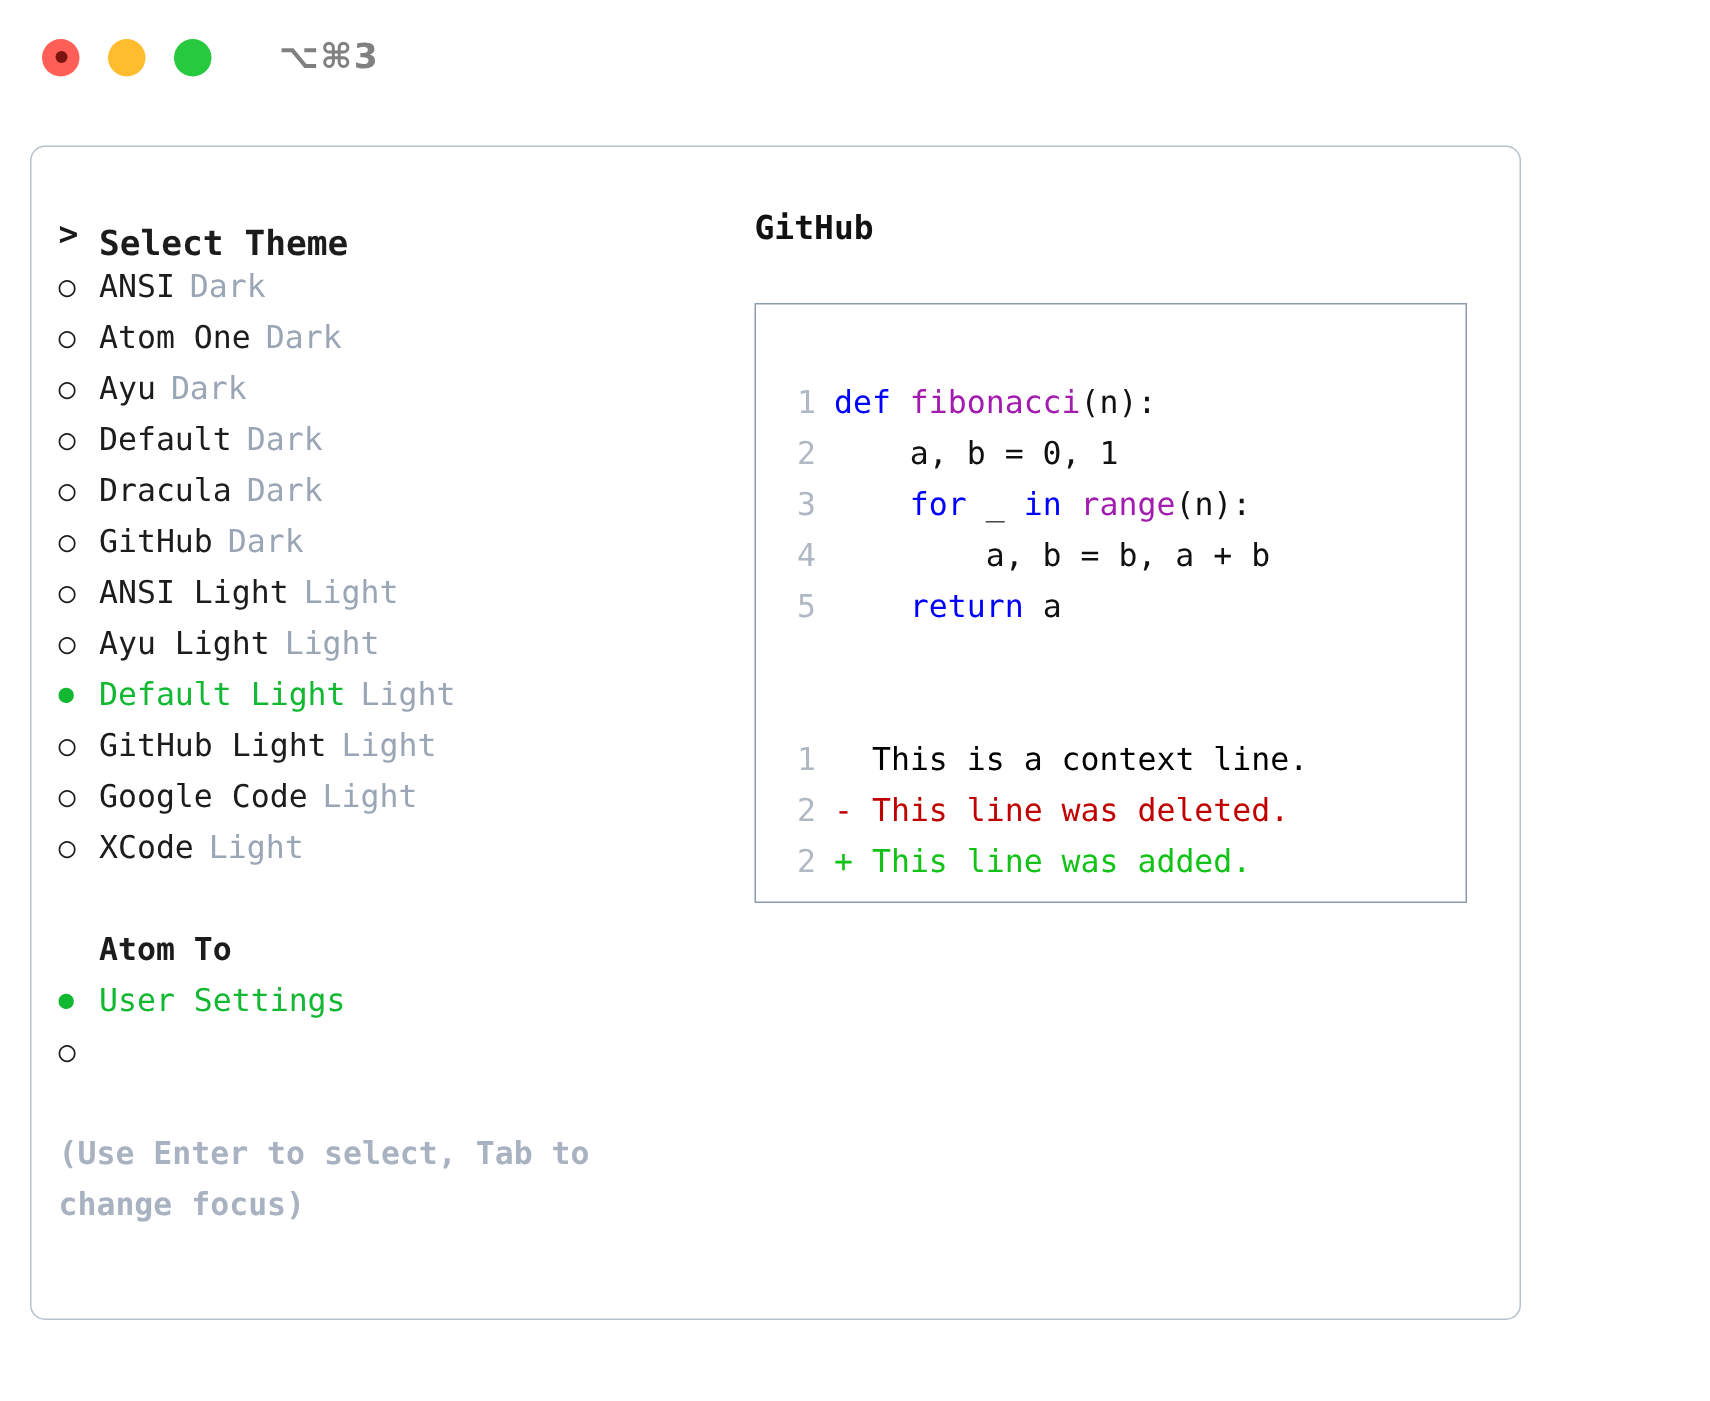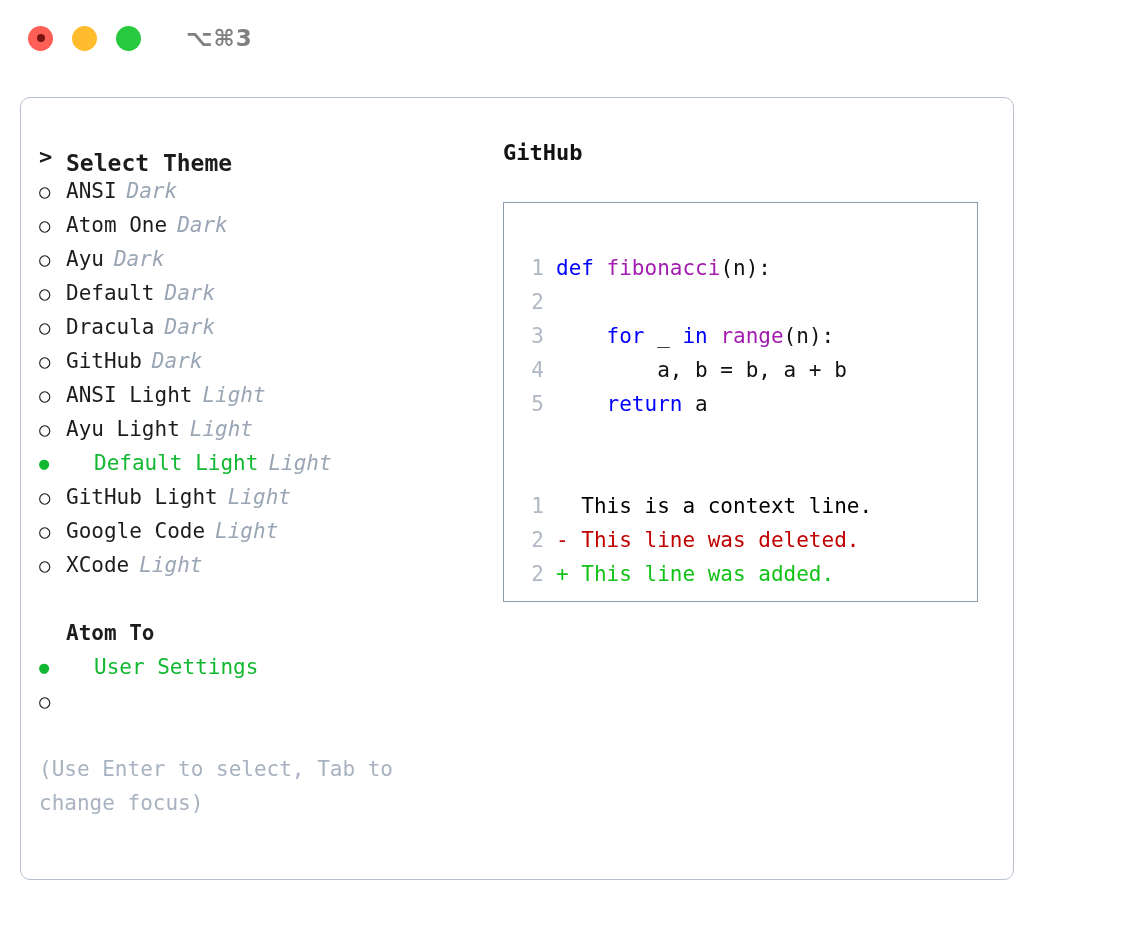--- a/index.html
+++ b/index.html
@@ -61,30 +61,31 @@
     flex:0 0 27px;
     font-size:19px;
     line-height:1;
     color:#1a1a1a;
   }
   .bullet.filled { color:#12b832; font-size:17px; }
   .bullet.blank  { color:transparent; }
   .header-row .bullet { font-weight:bold; font-size:22px; }
   .label { color:#1c1c1c; }
   .label.bold { font-weight:bold; font-size:23px;margin-top:12px; }
-  .label.selected { color:#12b832;margin-left:28px; }
-  .tag { color:#9aa6b5; margin-left:10px;font-style:italic; }
+  .label.selected { color:#12b832; }
+  .tag { color:#9aa6b5; margin-left:10px; }
   .spacer-row { height:34px; }
   .apply-header { font-weight:bold; font-size:21px; color:#1c1c1c; }
   .hint {
     margin-top:34px;
     font-size:21px;
     color:#a8b2c0;
     line-height:34px;
     width:400px;
+    font-weight:bold;
   }
   
   .right-col { flex:1; padding-left:12px; }
   .preview-title {
     font-size:22px;
     font-weight:bold;
     color:#111111;
     margin-bottom:37px;
   }
   .preview-box {
@@ -233,20 +234,21 @@
 
       <div class="preview-box">
 
         <div class="code-line">
           <span class="lnum">1</span>
           <span class="kw">def </span><span class="fn">fibonacci</span><span class="plain">(n):</span>
         </div>
 
         <div class="code-line">
           <span class="lnum">2</span>
+          <span class="plain">    a, b = 0, 1</span>
         </div>
 
         <div class="code-line">
           <span class="lnum">3</span>
           <span class="plain">    </span><span class="kw">for </span><span class="plain">_ </span><span class="kw">in </span><span class="fn">range</span><span class="plain">(n):</span>
         </div>
 
         <div class="code-line">
           <span class="lnum">4</span>
           <span class="plain">        a, b = b, a + b</span>

